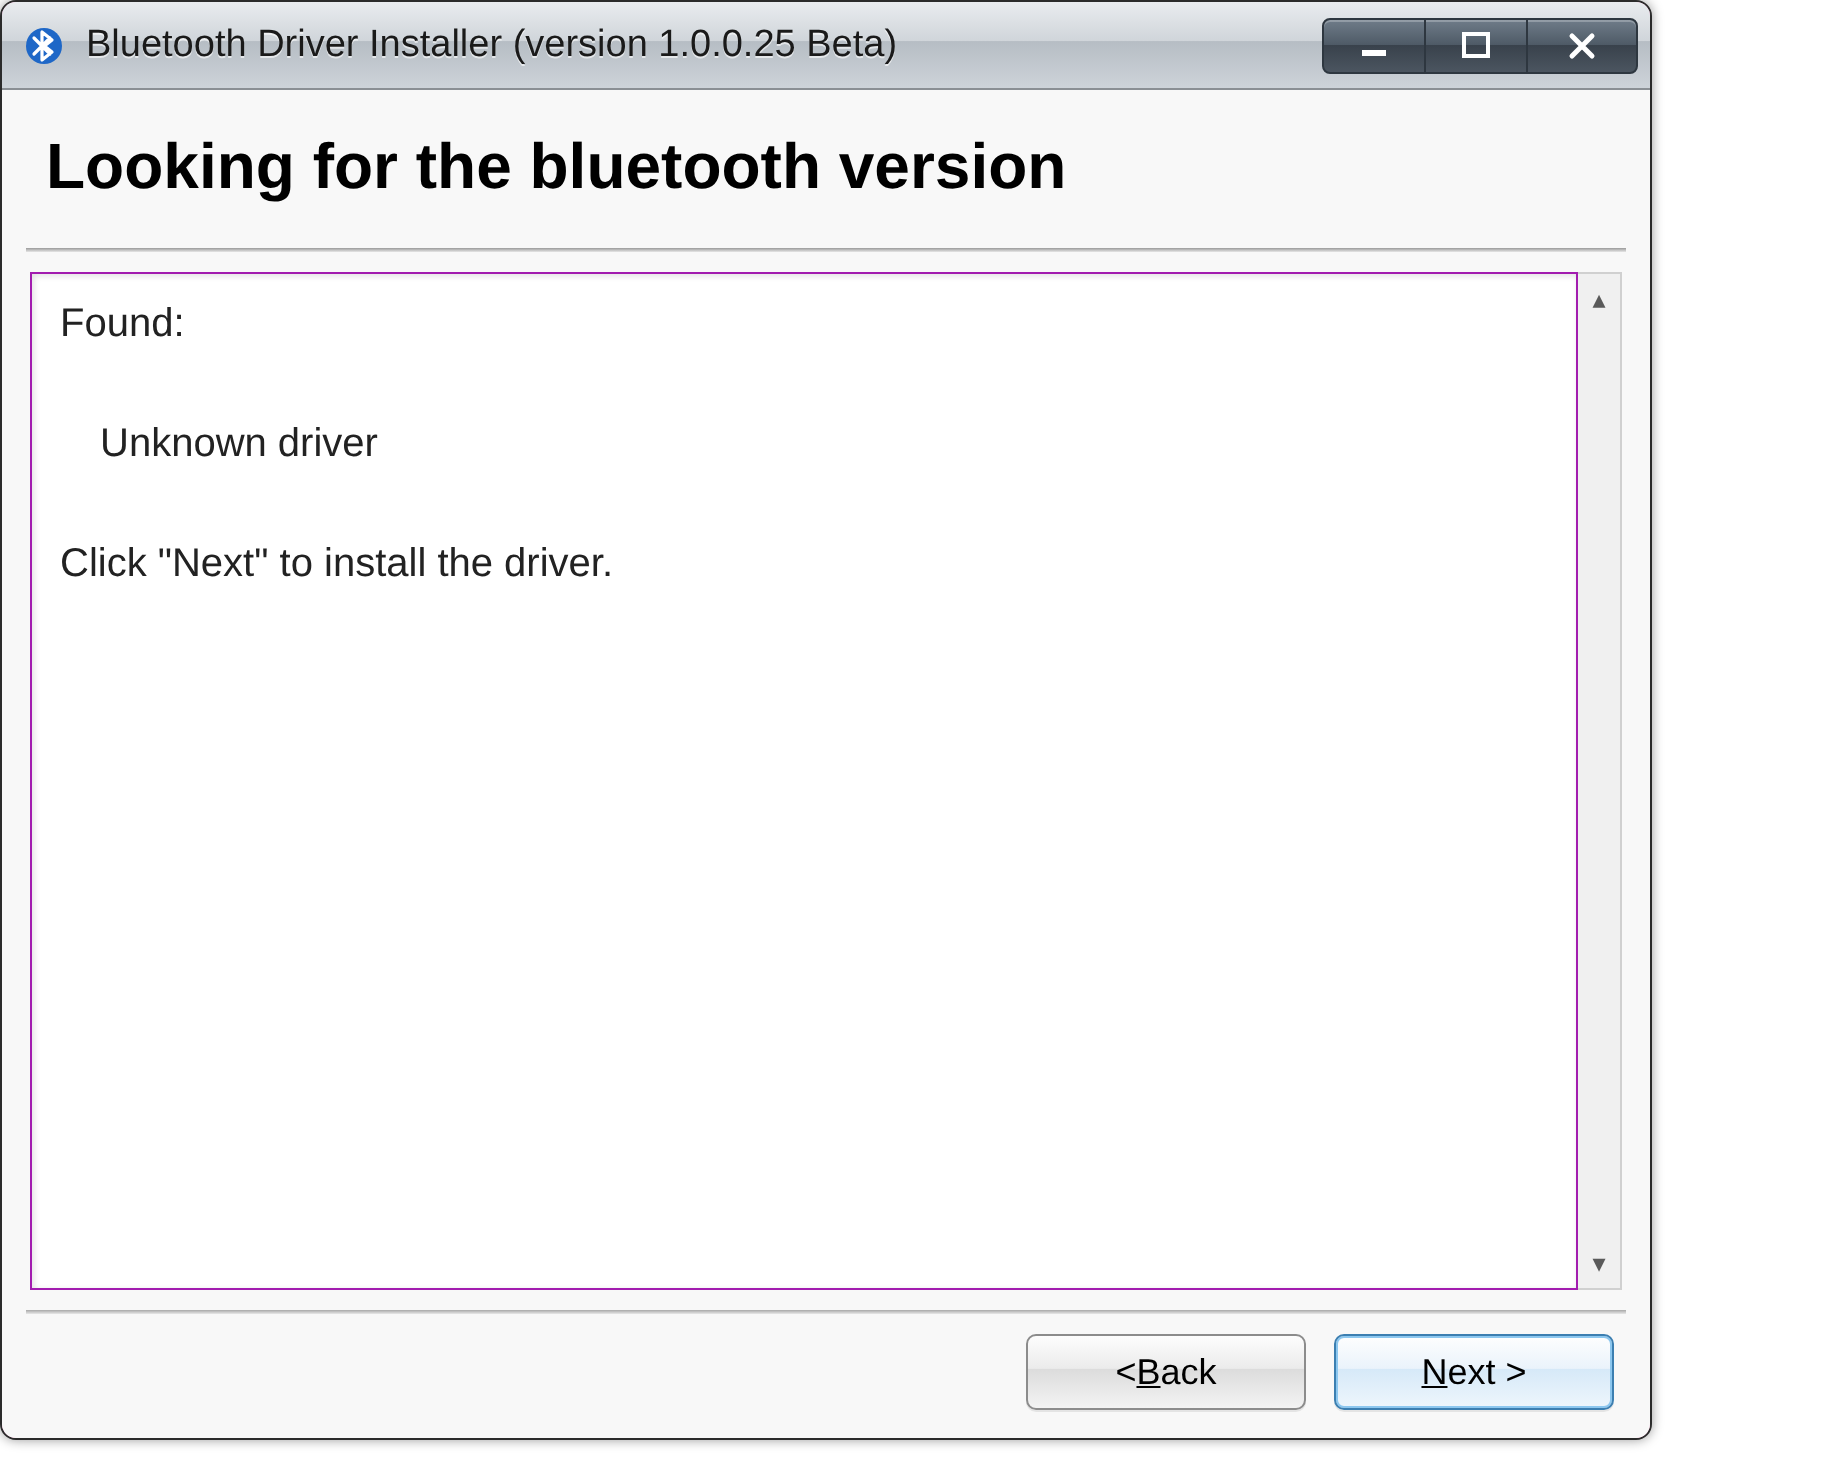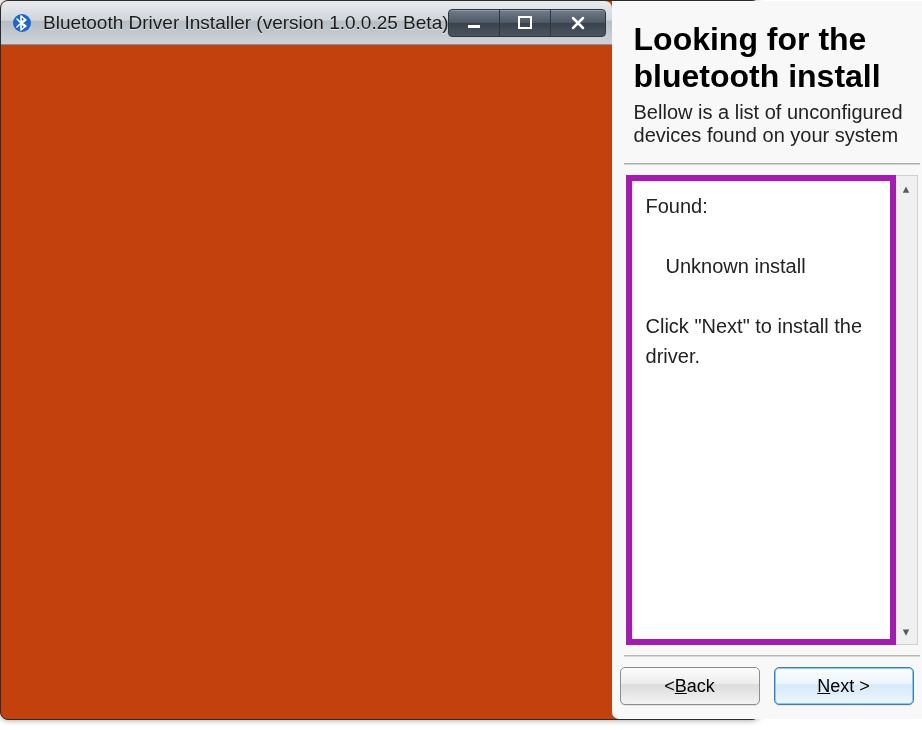--- a/index.html
+++ b/index.html
@@ -6,27 +6,27 @@
   body {
     margin: 0;
     padding: 0;
     background: #fff;
     font-family: "Segoe UI", Tahoma, Arial, sans-serif;
     width: 922px;
     height: 730px;
     overflow: hidden;
   }
   .window {
-    width: 760px;
+    width: 826px;
     height: 720px;
     border: 1px solid #2b2b2b;
     border-radius: 8px;
-    background: #c2410c;
-    display: flex;
-    flex-direction: row;
+    background: #f9a8d4;
+    display: flex;
+    flex-direction: column;
     box-shadow: 0 0 6px rgba(0,0,0,0.4);
   }
   .titlebar {
     height: 44px;
     background: linear-gradient(to bottom, #e9ecef 0%, #d0d5da 45%, #b6bdc4 46%, #cdd3d9 100%);
     border-bottom: 1px solid #8a8f94;
     border-top-left-radius: 7px;
     border-top-right-radius: 7px;
     display: flex;
     align-items: center;
@@ -101,21 +101,21 @@
     margin: 0 4px;
   }
   .content-panel {
     flex: 1;
     margin: 10px 6px 8px 6px;
     position: relative;
     display: flex;
   }
   .text-area {
     flex:1;
-    border: 6px solid #a21caf;
+    border: 1px solid #a21caf;
     background: #fff;
     padding: 10px 14px;
     font-size: 20px;
     color: #222;
     line-height: 1.5;
     box-shadow: inset 1px 1px 3px rgba(0,0,0,0.12);
     overflow: hidden;
     font-family: "Segoe UI", Tahoma, Arial, sans-serif;
   }
   .text-area .indent { padding-left: 20px; }
@@ -192,31 +192,30 @@
         <svg width="16" height="16">
             <path d="M3 3 L13 13 M13 3 L3 13" stroke="#fff" stroke-width="2.5" stroke-linecap="round"></path>
           </svg>
       </div>
     </div>
   </div>
 
   <div class="client">
 
     <div class="header-area">
-      <h1 class="page-heading">Looking for the bluetooth install</h1>
-      <p class="page-sub">Bellow is a list of unconfigured devices found on your system</p>
+      <h1 class="page-heading">Looking for the bluetooth version</h1>
     </div>
 
     <div class="hr-line"></div>
 
     <div class="content-panel">
       <div class="text-area">
         <div>Found:</div>
         <div>&nbsp;</div>
-        <div class="indent">Unknown install</div>
+        <div class="indent">Unknown driver</div>
         <div>&nbsp;</div>
         <div>Click "Next" to install the driver.</div>
       </div>
       <div class="scroll-col">
         <span class="scroll-arrow">▴</span>
         <span class="scroll-arrow">▾</span>
       </div>
     </div>
 
     <div class="hr-line2"></div>

